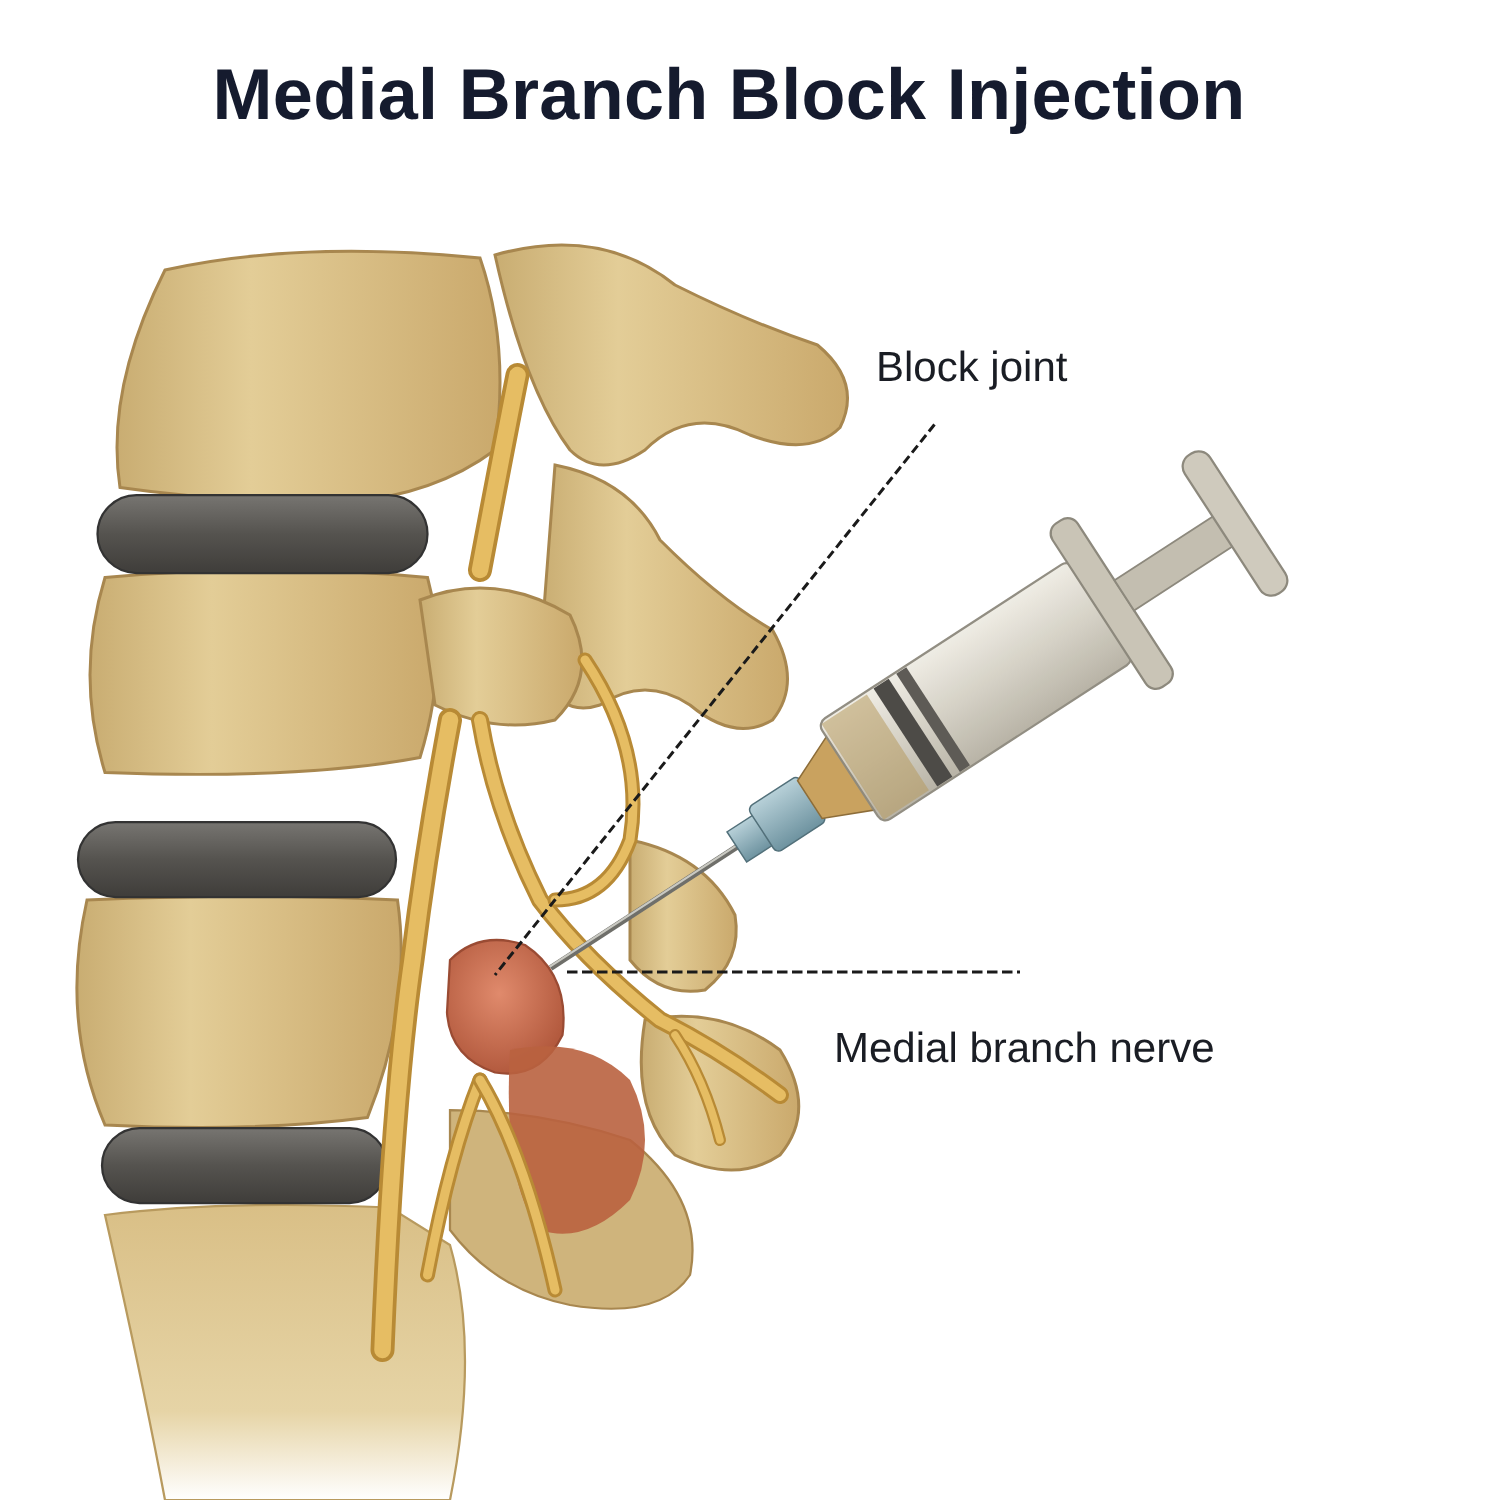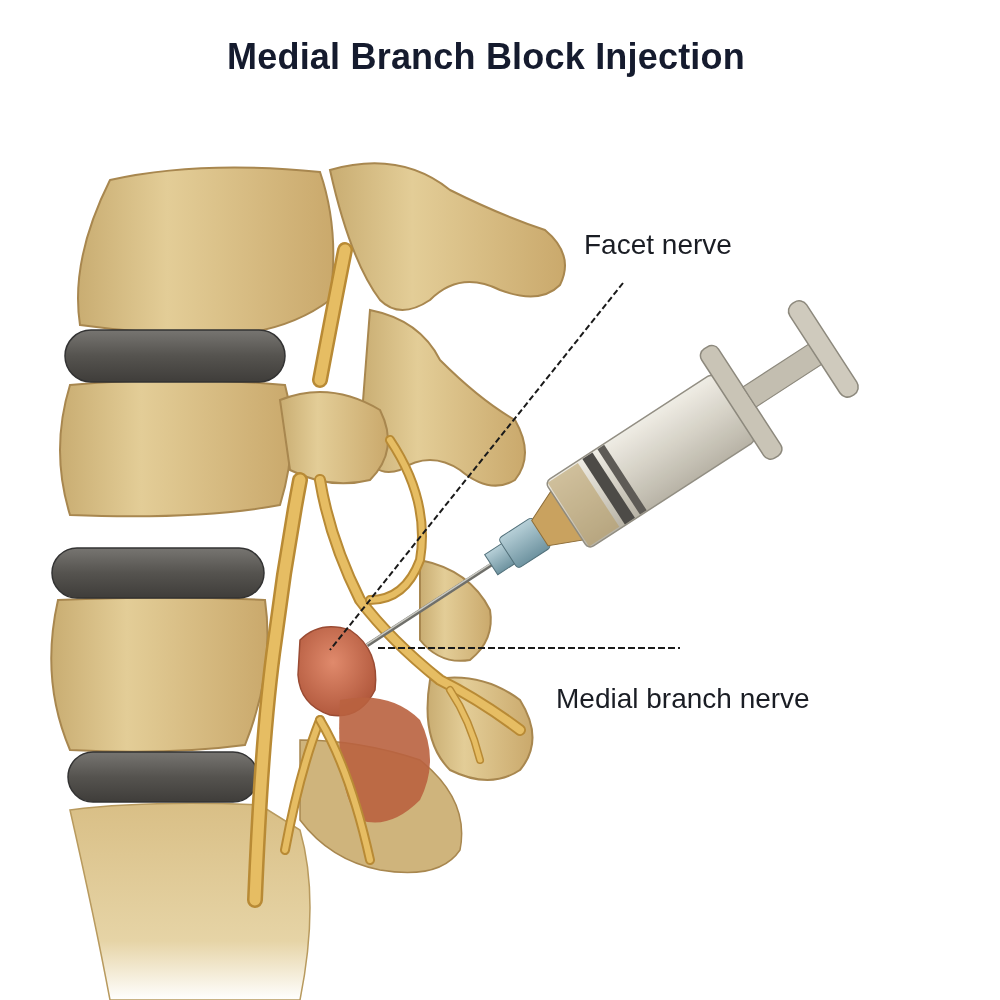--- a/index.html
+++ b/index.html
@@ -1,19 +1,19 @@
 <!DOCTYPE html>
 <html><head>
 <meta charset="utf-8">
 <style>
   html, body { margin: 0; padding: 0; background: #ffffff; }
   body { width: 1000px; height: 1000px; position: relative; overflow: hidden;
          font-family: "Liberation Sans", "DejaVu Sans", sans-serif; }
   .title { position: absolute; left: 0; top: 36px; width: 972px; text-align: center;
-           font-size: 36px; font-weight: 700; color: #151b2e; letter-spacing: 0.2px; }
+           font-size: 48px; font-weight: 700; color: #151b2e; letter-spacing: 0.2px; }
   .illustration { position: absolute; left: 0; top: 0; width: 1000px; height: 1000px; }
   .label { position: absolute; font-size: 28px; color: #1a1d24; white-space: nowrap; }
   .label-facet { left: 584px; top: 229px; }
   .label-nerve { left: 556px; top: 683px; }
 </style>
 </head>
 <body>
 
 <div>
   <h1 class="title" style="margin:0;">Medial Branch Block Injection</h1>
@@ -107,15 +107,15 @@
 
       <rect x="786" y="508" width="80" height="24" fill="#c3beb0" stroke="#8d897d" stroke-width="1.2"></rect>
 
       <rect x="864" y="465" width="20" height="110" rx="9" fill="#cfcabd" stroke="#8d897d" stroke-width="1.5"></rect>
     </g>
 
     <line x1="623" y1="283" x2="330" y2="650" stroke="#1a1a1a" stroke-width="2" stroke-dasharray="6 3"></line>
     <line x1="378" y1="648" x2="680" y2="648" stroke="#1a1a1a" stroke-width="2" stroke-dasharray="7 3"></line>
   </svg>
 
-  <div class="label label-facet">Facet nerve</div>
+  <div class="label label-facet">Block joint</div>
   <div class="label label-nerve">Medial branch nerve</div>
 </div>
 
 </body></html>

